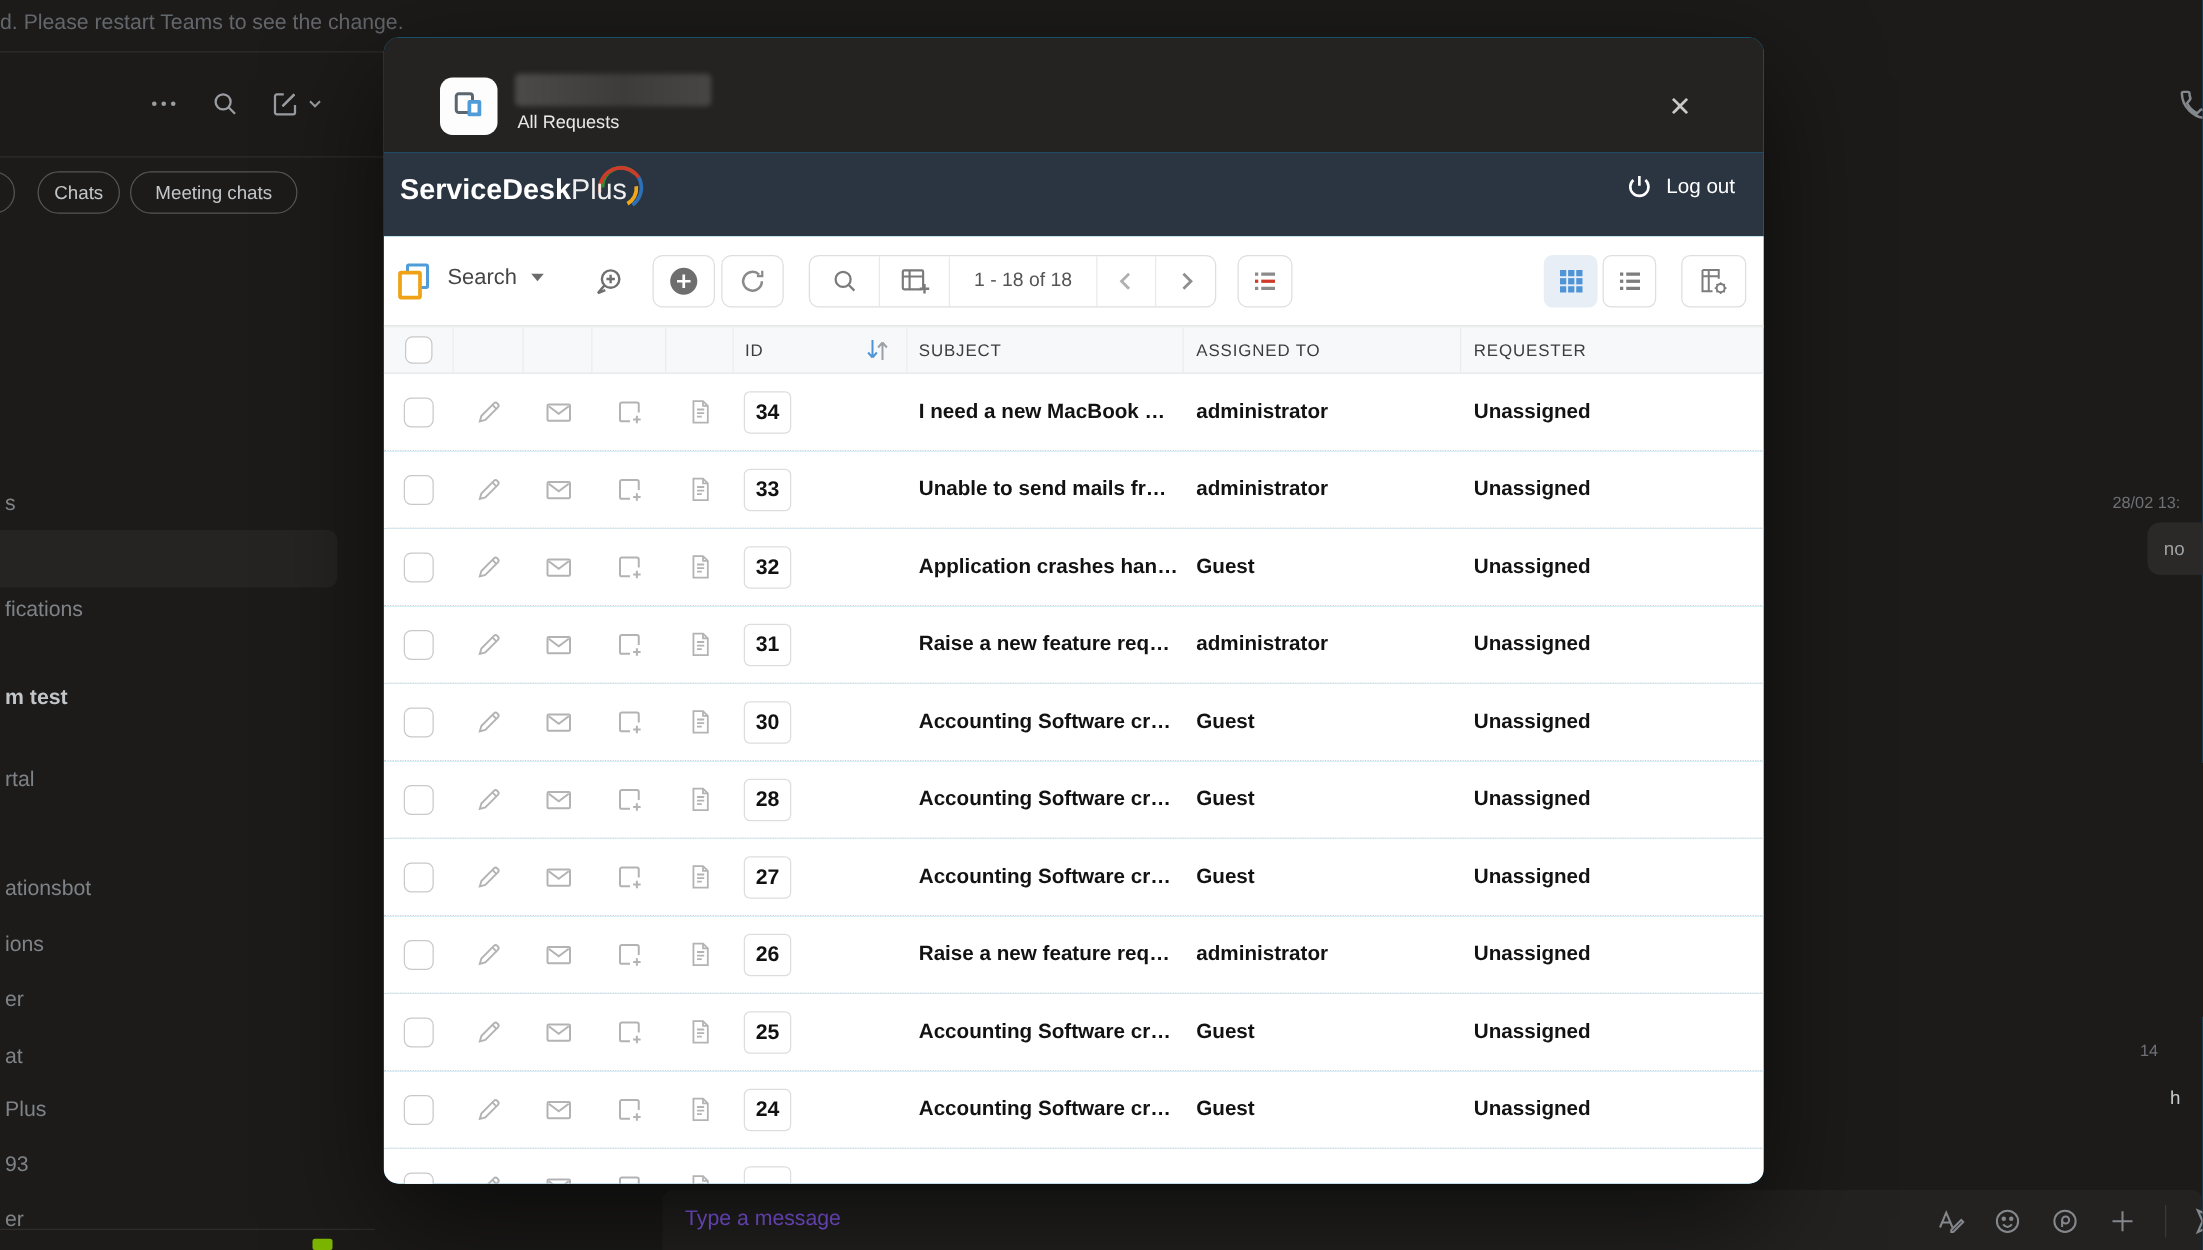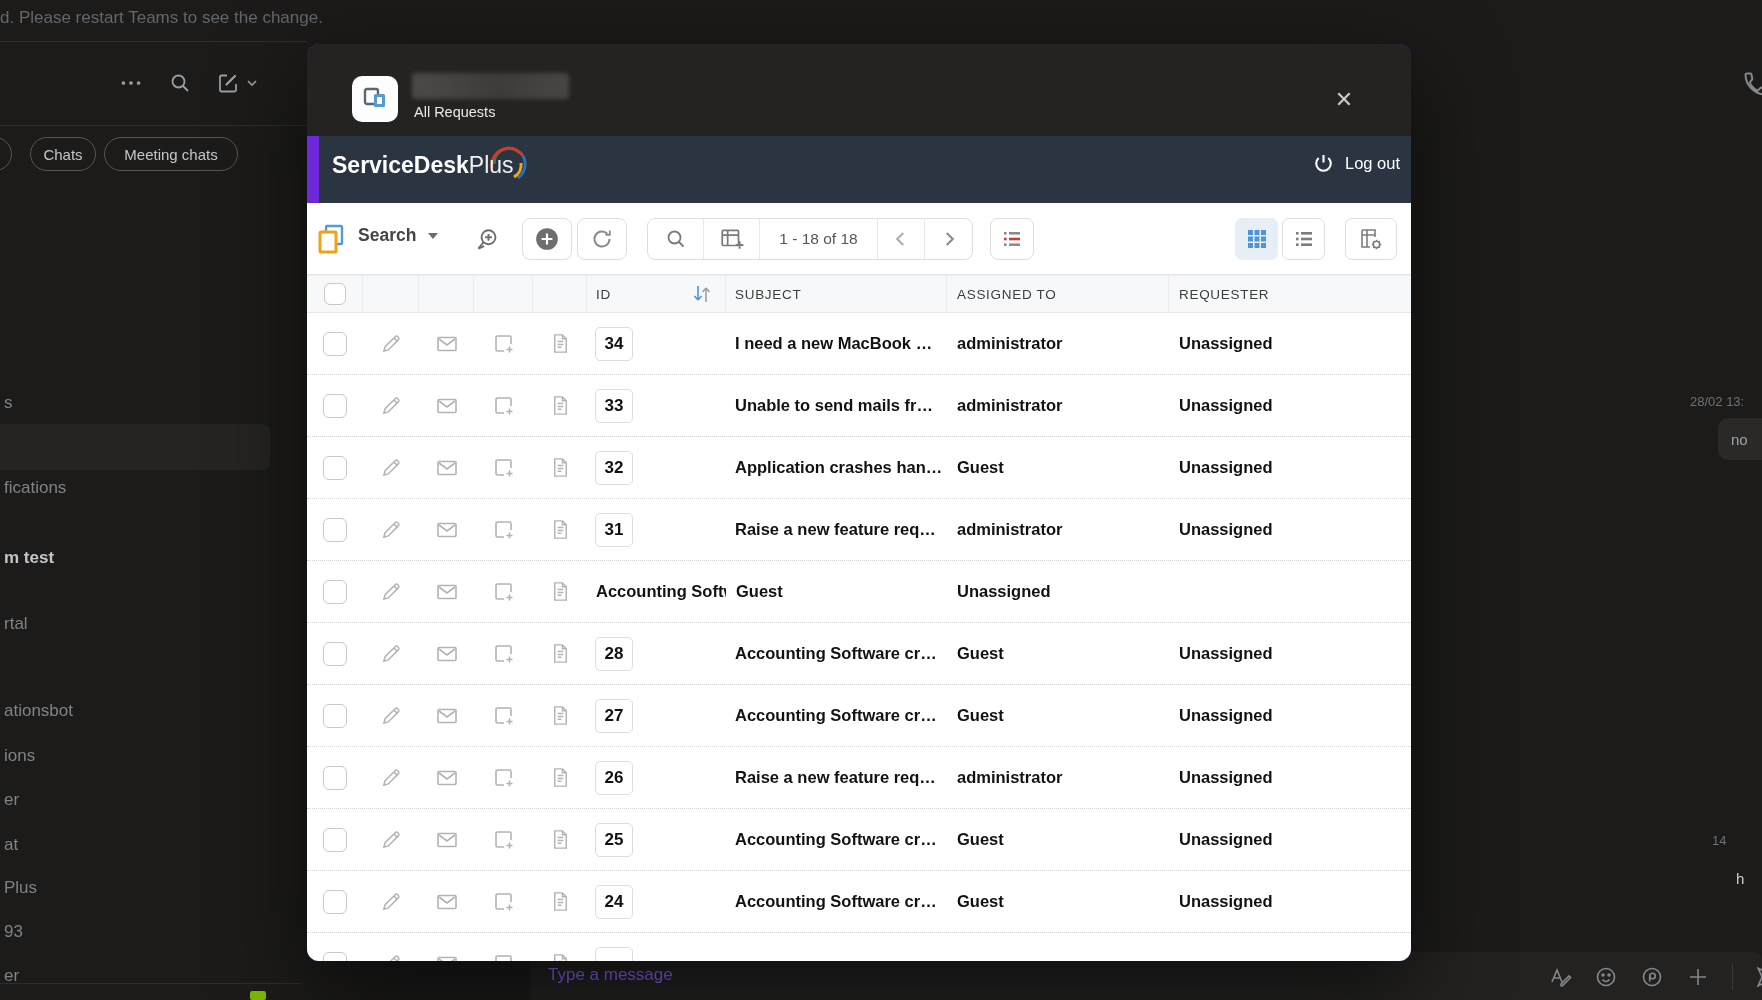--- a/index.html
+++ b/index.html
@@ -20,43 +20,43 @@
   .side-highlight { left:-20px; top:424px; width:290px; height:46px; background:#252423; border-radius:8px; }
   .msg-time { position:absolute; font-size:13px; color:#6e7276; }
   .bubble { left:1718px; top:418px; width:60px; height:42px; background:#2a2928; border-radius:10px;
             color:#9fa2a5; font-size:15px; display:flex; align-items:center; padding-left:13px; }
   .compose { left:530px; top:952px; width:1232px; height:48px; background:#232221; border-radius:8px 8px 0 0; }
   .compose-ph { position:absolute; left:18px; top:13px; font-size:17px; color:#8b5cf6; }
   .compose-icons { left:1548px; top:964px; display:flex; gap:22px; align-items:center; color:#84888c; }
   .presence { left:250px; top:991px; width:16px; height:9px; background:#7fba00; border-radius:2px; }
 
   
-  #modal { left:307px; top:44px; width:1104px; height:917px; border-radius:12px; overflow:hidden;
-           background:#6d28d9; box-shadow:0 30px 90px rgba(0,0,0,.6); }
+  #modal { left:307px; top:30px; width:1104px; height:917px; border-radius:12px; overflow:hidden;
+           background:#0ea5e9; box-shadow:0 30px 90px rgba(0,0,0,.6); }
   .m-topbar { position:relative; height:92px; background:#252321; }
   .app-tile { position:absolute; left:45px; top:32px; width:46px; height:46px; background:#fdfdfd; border-radius:10px;
               display:flex; align-items:center; justify-content:center; }
   .app-name-blur { position:absolute; left:105px; top:29px; width:157px; height:26px; border-radius:4px;
                    background:linear-gradient(90deg,#4b4a49,#3d3c3b 55%,#474645); filter:blur(2px); }
   .app-sub { position:absolute; left:107px; top:60px; font-size:14.5px; color:#e9e9e9; }
   .m-close { position:absolute; left:1019px; top:38px; width:36px; height:36px; color:#c9c9c9;
              display:flex; align-items:center; justify-content:center; cursor:pointer; }
-  .m-navy { position:relative; height:67px; background:#2b3541; display:flex; align-items:center;margin-left:12px; }
+  .m-navy { position:relative; height:67px; background:#2b3541; display:flex; align-items:center; }
   .brand { position:absolute; left:13px; top:16px; font-size:23px; color:#fff; }
   .brand b { font-weight:bold; } .brand .lt { font-weight:normal; color:#f0f0f0; }
   .brand-swoosh { position:absolute; left:148px; top:-14px; }
   .logout { position:absolute; left:993px; top:16px; display:flex; align-items:center; gap:10px; color:#fff;
             font-size:16.5px; cursor:pointer; }
 
   
   .m-toolbar { position:relative; height:72px; background:#fff; border-bottom:1px solid #e6e6e6; }
   .tb { position:absolute; top:15px; height:42px; display:flex; align-items:center; justify-content:center;
         border:1px solid #dedede; border-radius:8px; background:#fff; color:#6f6f6f; cursor:pointer; }
   .search-lbl { position:absolute; left:51px; top:22px; font-size:17.5px; color:#454545; cursor:pointer;
-                display:flex; align-items:center; gap:12px;font-weight:bold; }
+                display:flex; align-items:center; gap:12px; }
   .caret { width:0; height:0; border-left:5px solid transparent; border-right:5px solid transparent;
            border-top:6px solid #6b6b6b; display:inline-block; }
   .group { position:absolute; left:340px; top:15px; height:42px; display:flex; align-items:stretch;
            border:1px solid #dedede; border-radius:8px; overflow:hidden; background:#fff; }
   .group > div { display:flex; align-items:center; justify-content:center; border-right:1px solid #e9e9e9; }
   .group > div:last-child { border-right:none; }
   .pg-text { width:118px; font-size:15.5px; color:#555; }
   .toggle { position:absolute; top:15px; height:42px; width:43px; display:flex; align-items:center;
             justify-content:center; border-radius:7px; cursor:pointer; }
   .toggle.sel { background:#e8eef6; }
@@ -552,20 +552,23 @@
           </div>
     <div class="ccenter">
             <span class="row-icon">
       <svg width="23" height="23" viewBox="0 0 24 24" fill="none" stroke="currentColor" stroke-width="1.5">
                 <path d="M6 3h8l4 4v14H6z"></path>
                 <path d="M14 3v4h4"></path>
                 <path d="M9 10h6M9 13h6M9 16h4"></path>
               </svg>
             </span>
           </div>
+    <div>
+            <span class="id-box">30</span>
+          </div>
     <div class="cell-bold" style="padding-left:9px;">Accounting Software cr…</div>
     <div class="cell-bold" style="padding-left:10px;">Guest</div>
     <div class="cell-bold" style="padding-left:10px;">Unassigned</div>
   </div>
 
   <div class="grid trow">
     <div class="ccenter">
             <span class="cb"></span>
           </div>
     <div class="ccenter">

